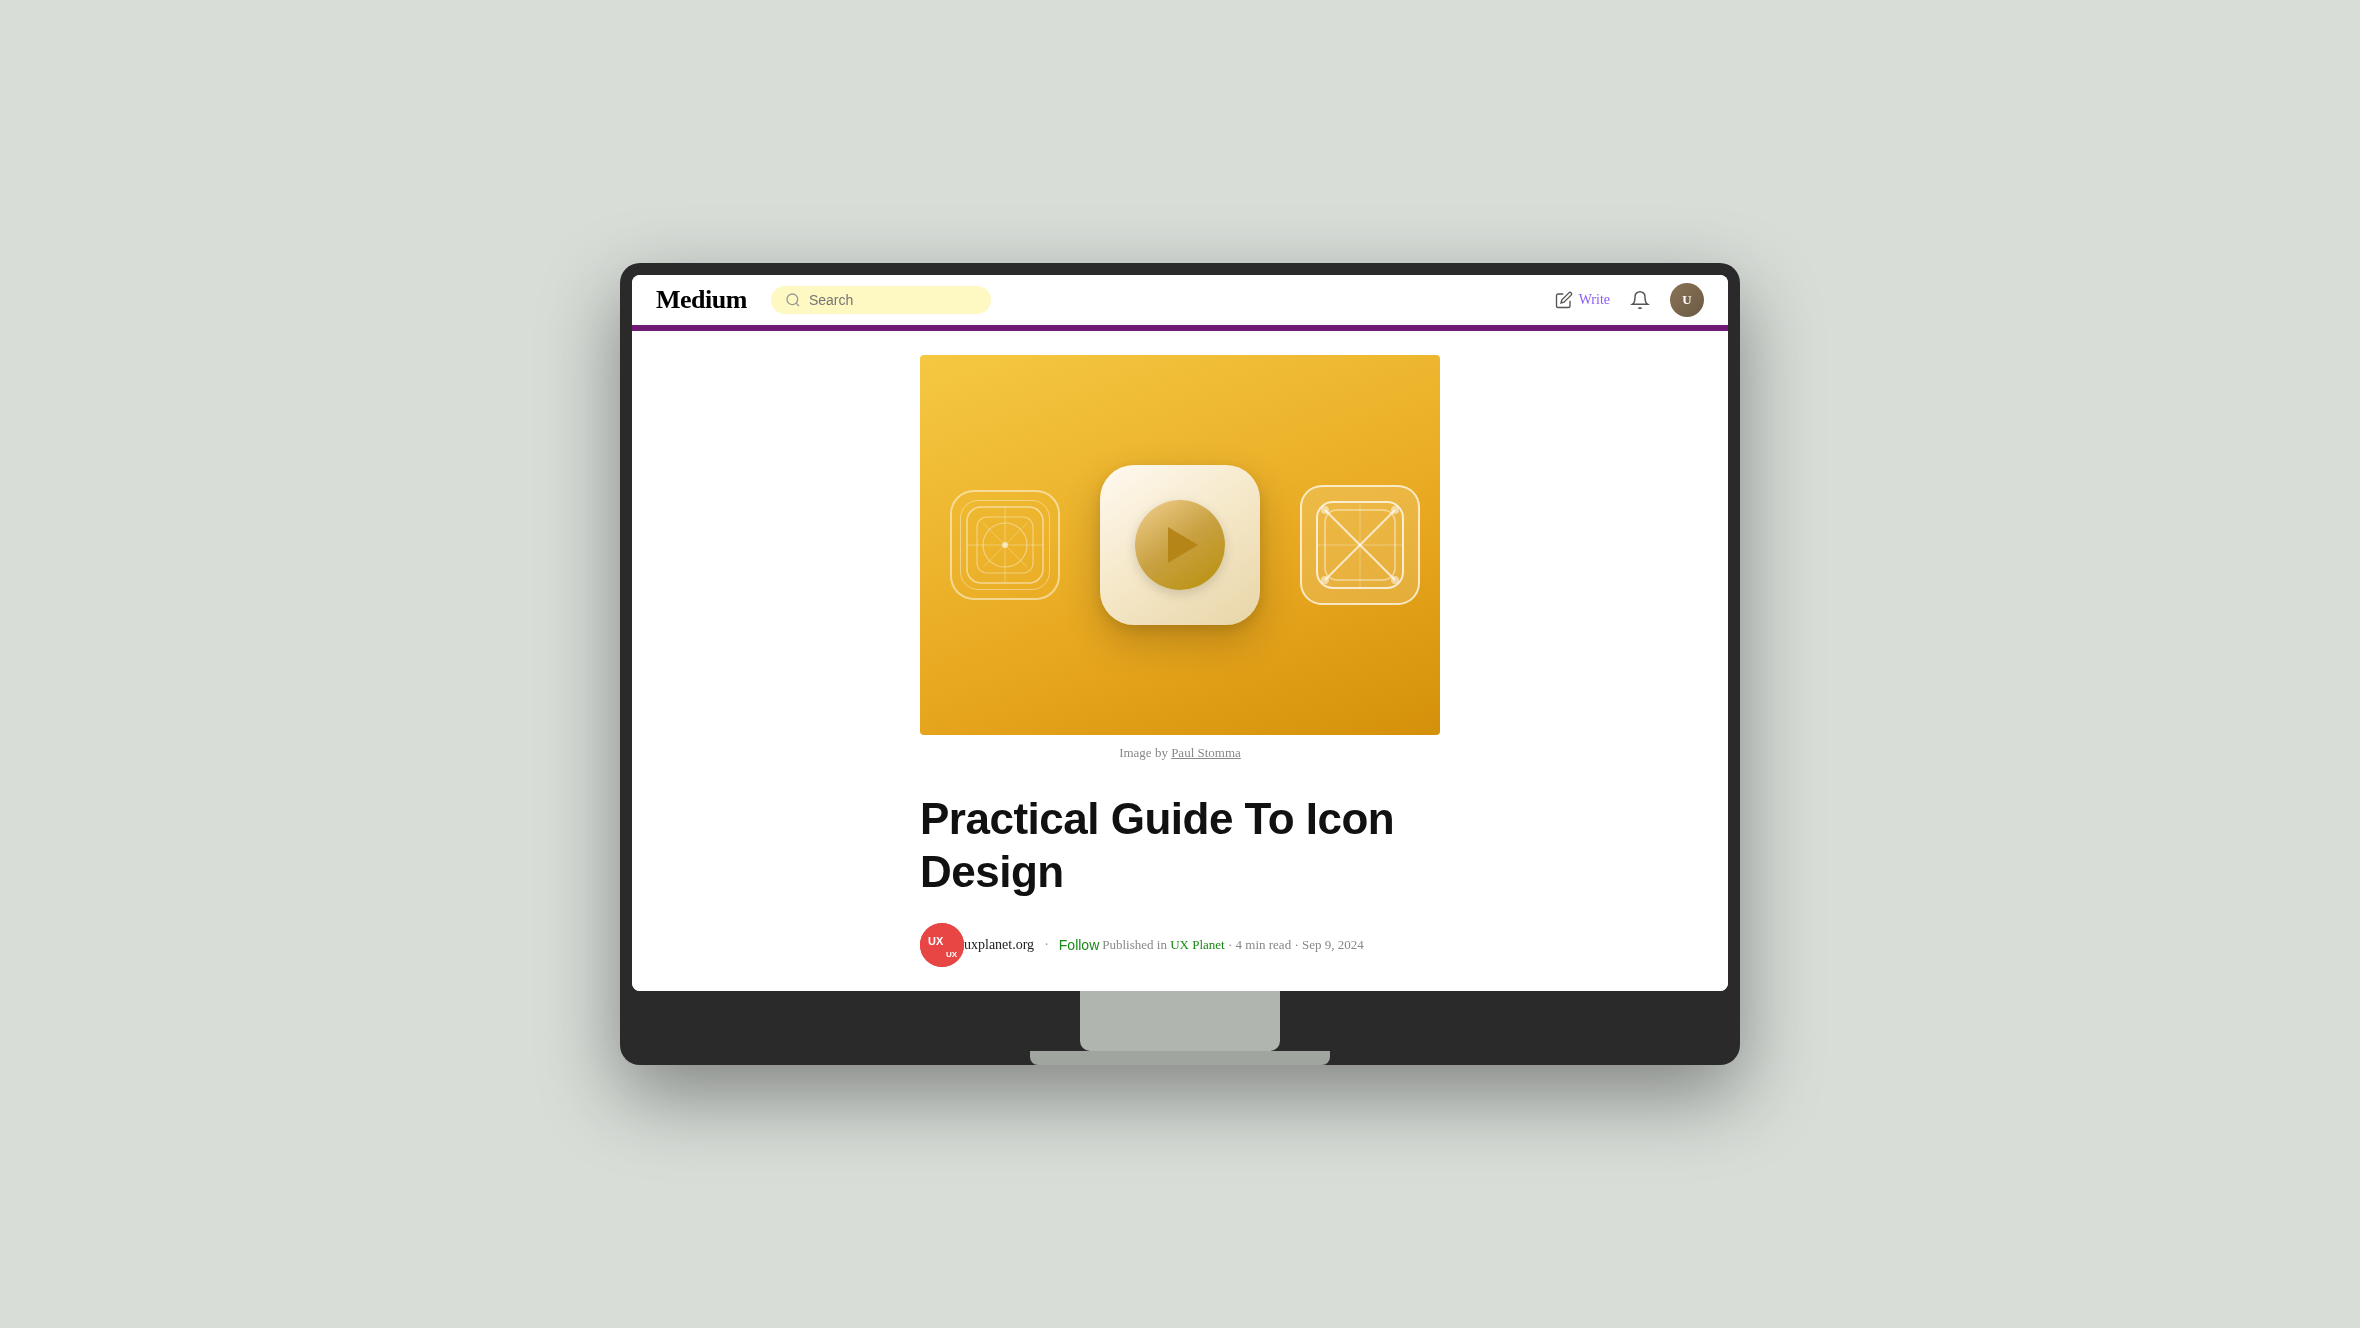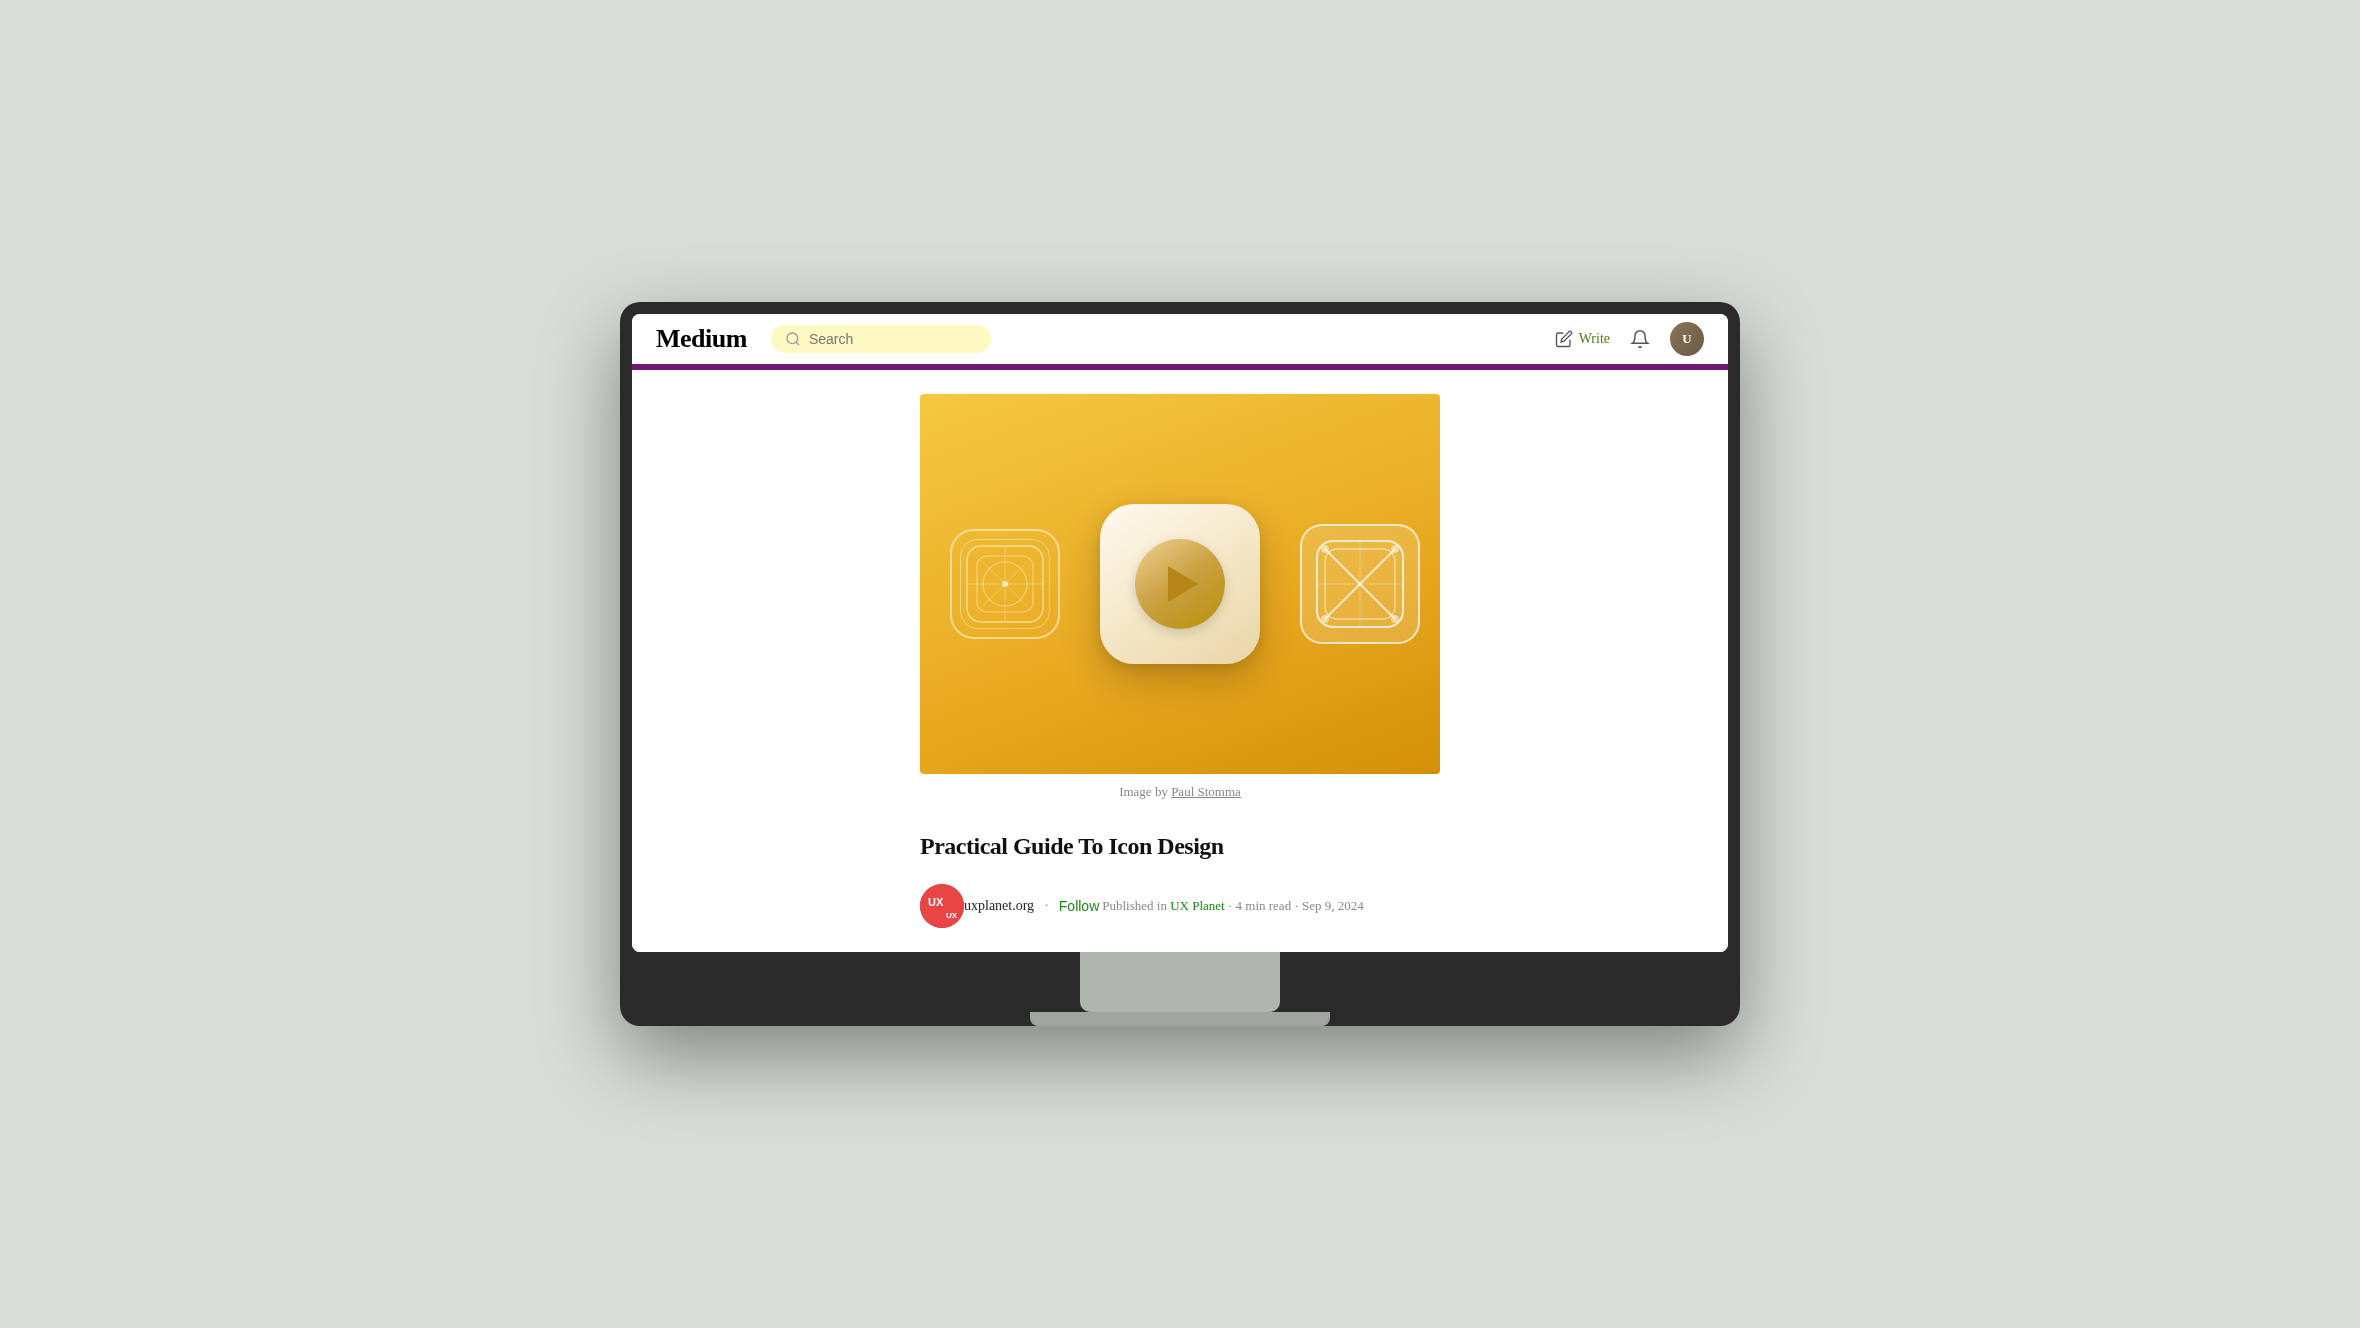--- a/index.html
+++ b/index.html
@@ -96,21 +96,21 @@
       display: flex;
       align-items: center;
       gap: 20px;
     }
 
     .write-btn {
       display: flex;
       align-items: center;
       gap: 6px;
       font-size: 14px;
-      color: #4d7c0f;
+      color: #8b5cf6;
       cursor: pointer;
       text-decoration: none;
       text-align: center;
     }
 
     .write-icon {
       width: 18px;
       height: 18px;
       color: #555;
     }
@@ -278,27 +278,27 @@
       text-decoration: underline;
     }
 
     .article-body {
       max-width: 520px;
       margin: 0 auto;
       padding: 0 0 24px;
     }
 
     .article-title {
-      font-size: 24px;
+      font-size: 44px;
       font-weight: 700;
       color: #111;
       line-height: 1.2;
       margin-top: 32px;
       margin-bottom: 24px;
-      font-family: Liberation Serif, serif;
+      font-family: Liberation Sans, sans-serif;
       letter-spacing: -0.5px;
     }
 
     .author-row {
       display: flex;
       align-items: center;
     }
 
     .ux-badge {
       width: 44px;

